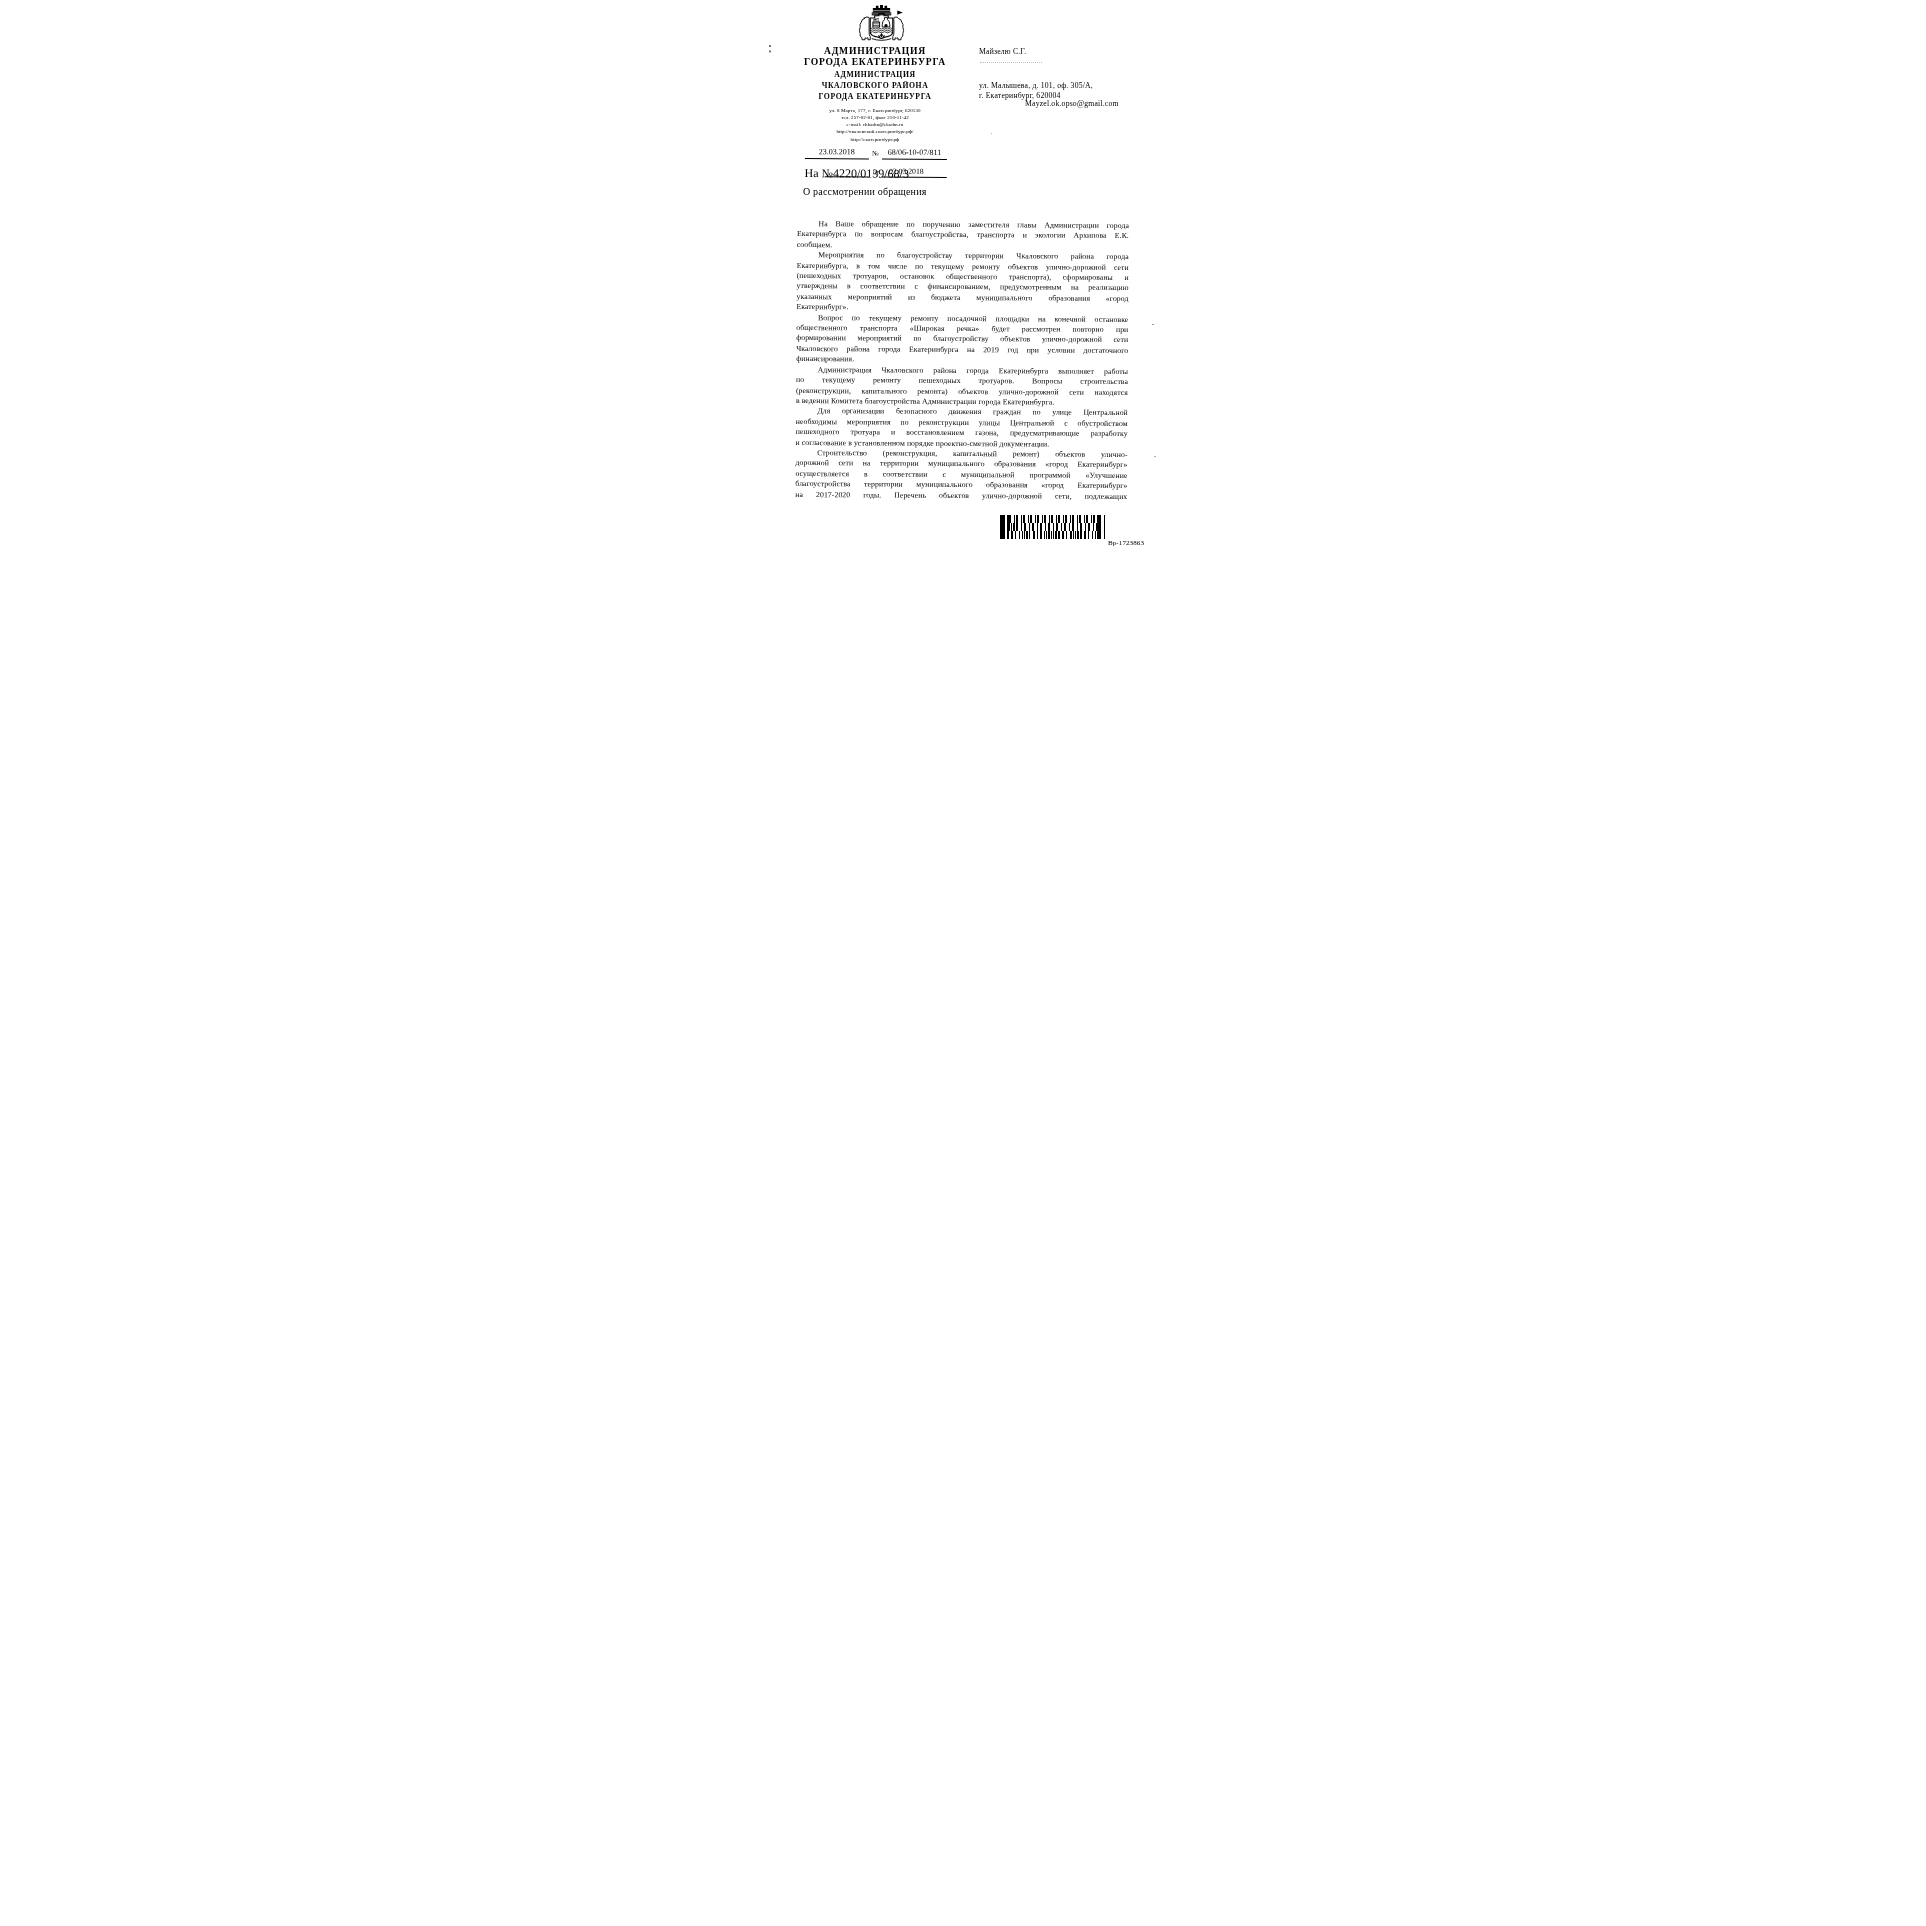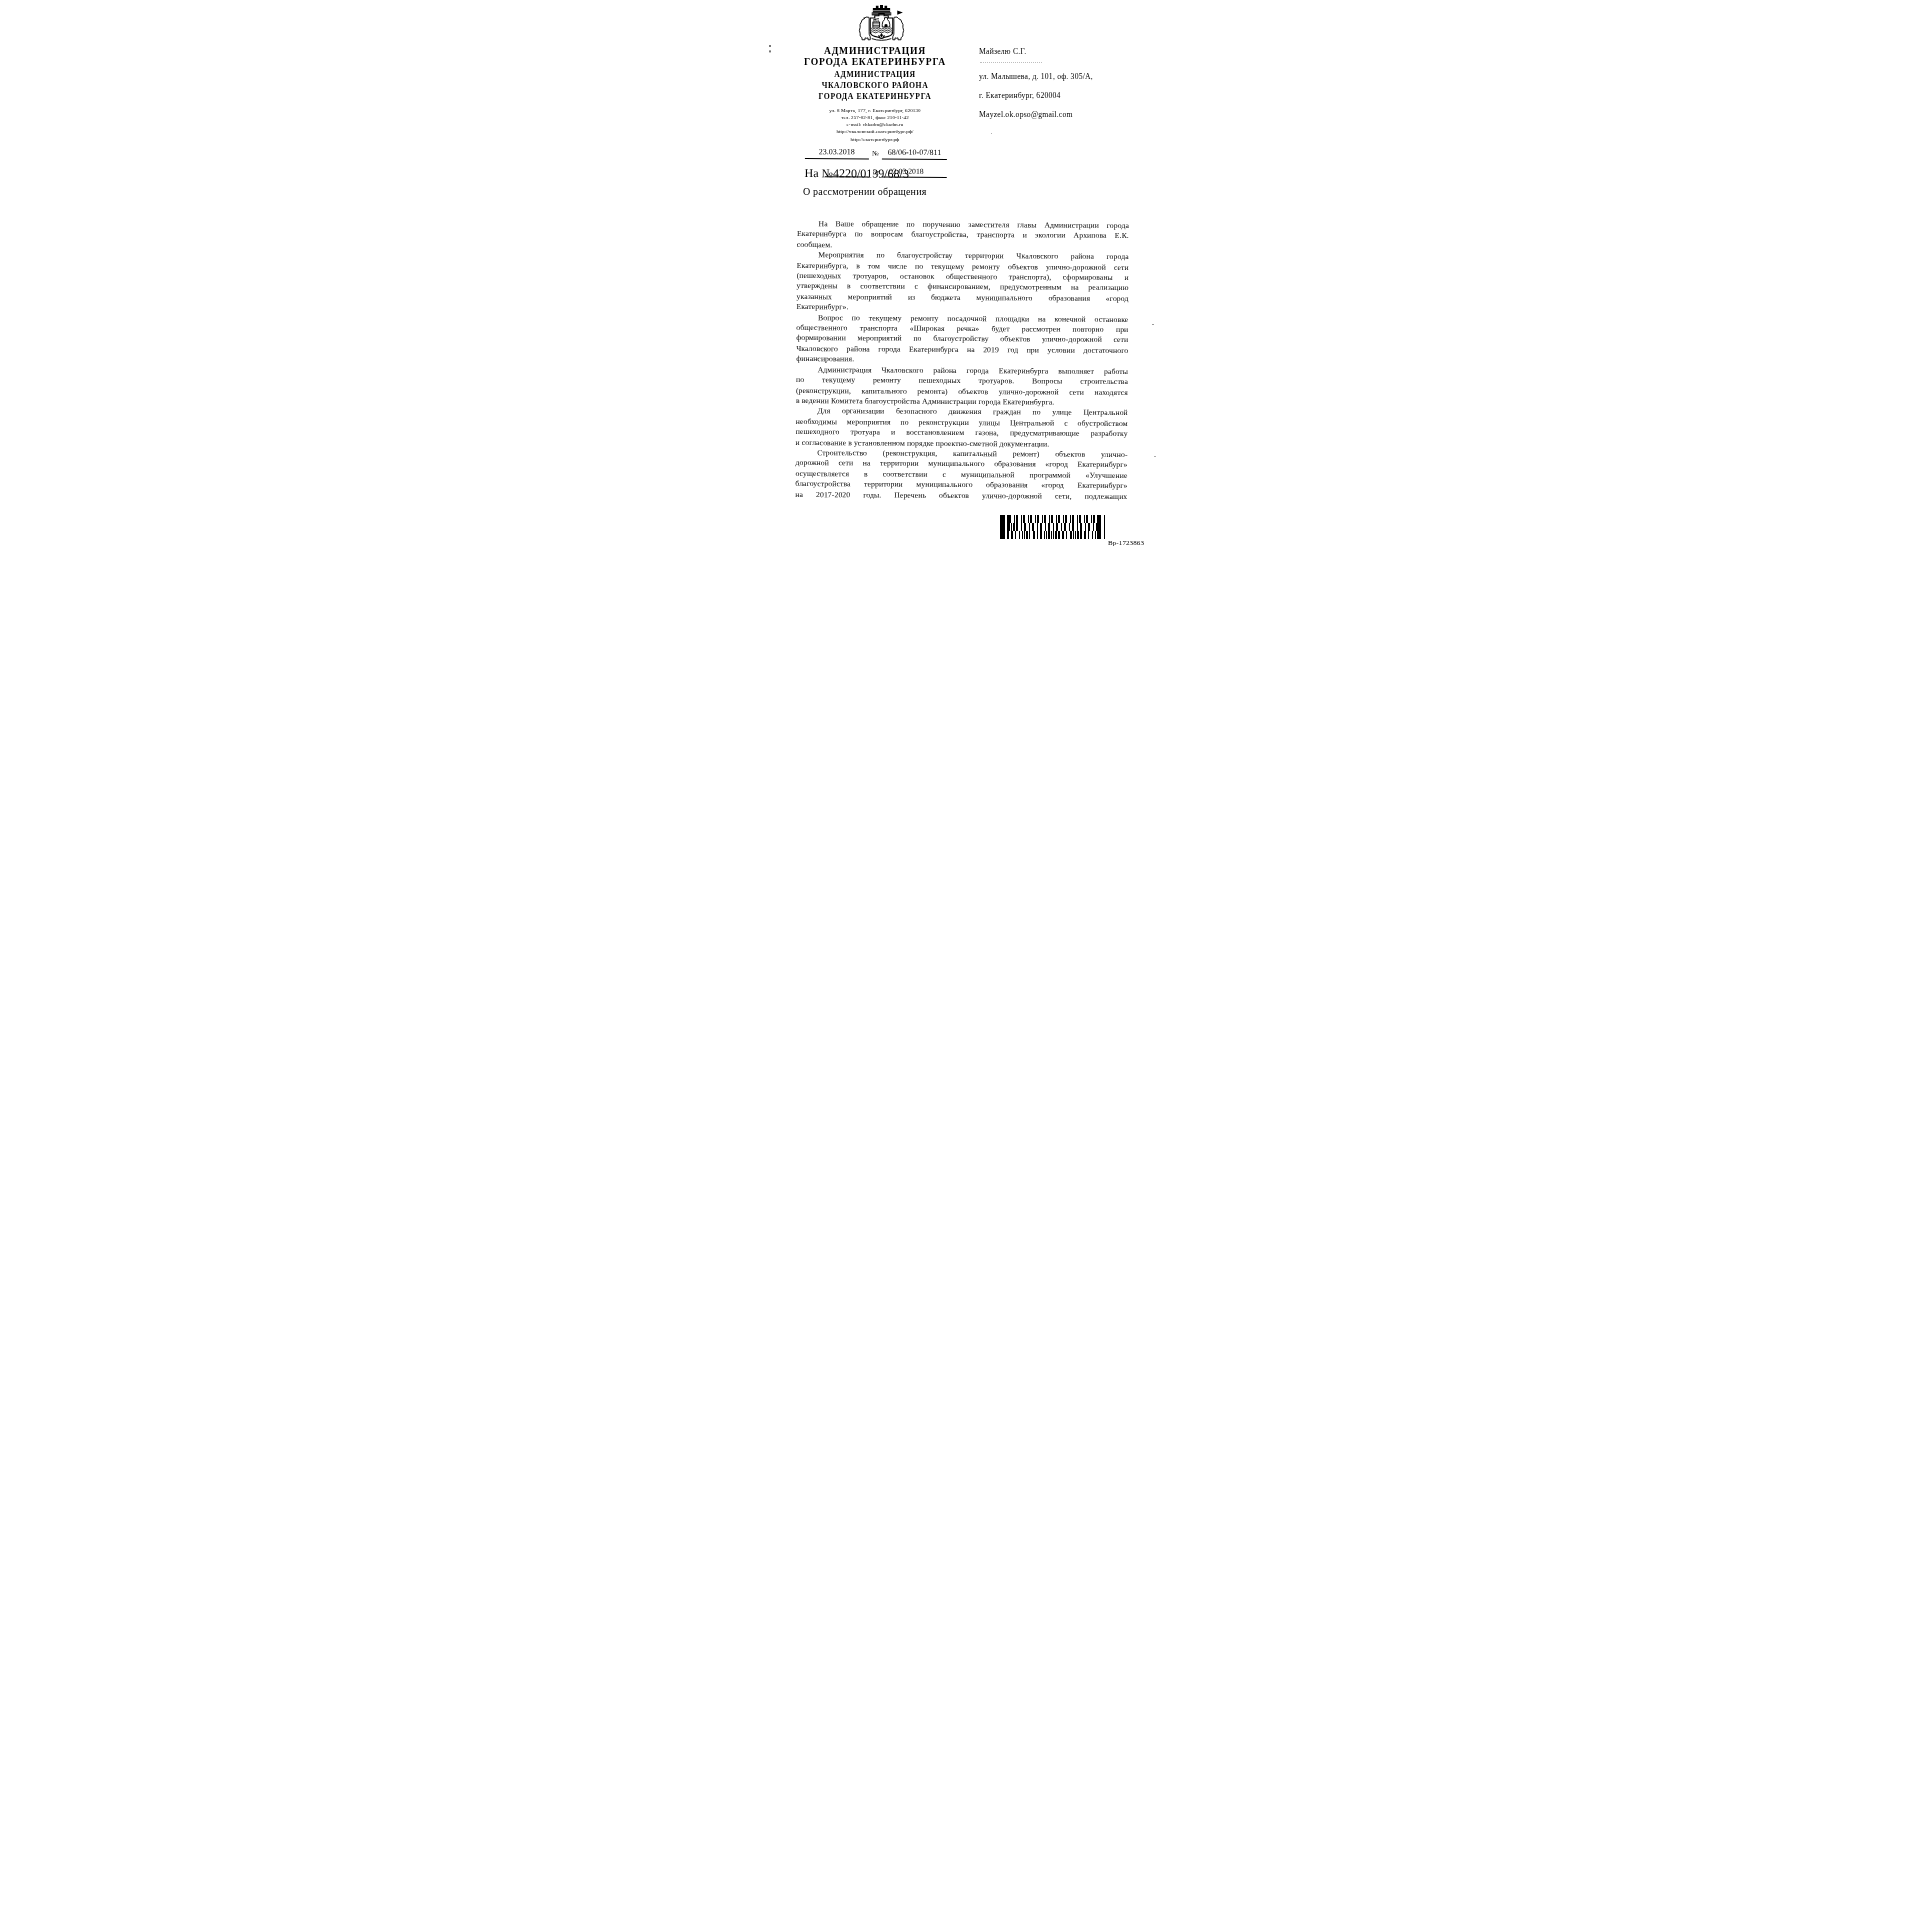--- a/index.html
+++ b/index.html
@@ -16,23 +16,23 @@
   .org-block { left:30px; top:46px; width:162px; text-align:center; }
   .org1 { font-size:9.6px; font-weight:bold; line-height:10.8px; letter-spacing:0.8px; }
   .org2 { margin-top:2.7px; font-size:7.7px; font-weight:bold; line-height:10.8px; letter-spacing:0.6px; }
   .contacts { margin-top:3.9px; font-size:5px; line-height:7.3px; letter-spacing:0.1px; }
 
   
   .recipient { left:215px; top:47px; width:154px; font-size:7.7px; letter-spacing:0.2px; }
   .recipient > div { position:absolute; white-space:nowrap; }
   .r-name { top:0; }
   .r-dots { top:14.6px; left:0.8px; width:62px; border-bottom:0.8px dotted #8a8a8a; opacity:.55; height:0; }
-  .r-a1 { top:25px; }
+  .r-a1 { top:34px; }
   .r-a2 { top:44px;text-align:center; }
-  .r-email { top:63px; letter-spacing:0.2px; }
+  .r-email { top:52px; letter-spacing:0.2px;margin-left:46px; }
 
   
   .ref-block { left:33px; top:146px; width:156px; height:33px;
                transform:rotate(0.4deg); transform-origin:0 0; font-size:8px; }
   .ref-block > div { position:absolute; white-space:nowrap; }
   .ref-date   { left:7.7px;  top:1.2px;  width:64px; text-align:center; }
   .no-label   { left:75px; top:3.1px;  font-size:7px; }
   .ref-number { left:85px; top:1.2px;  width:65px; text-align:center; }
   .uline { background:#000; height:0.8px; }
   .ul-1a { left:7.7px;  top:12px; width:64px; }

